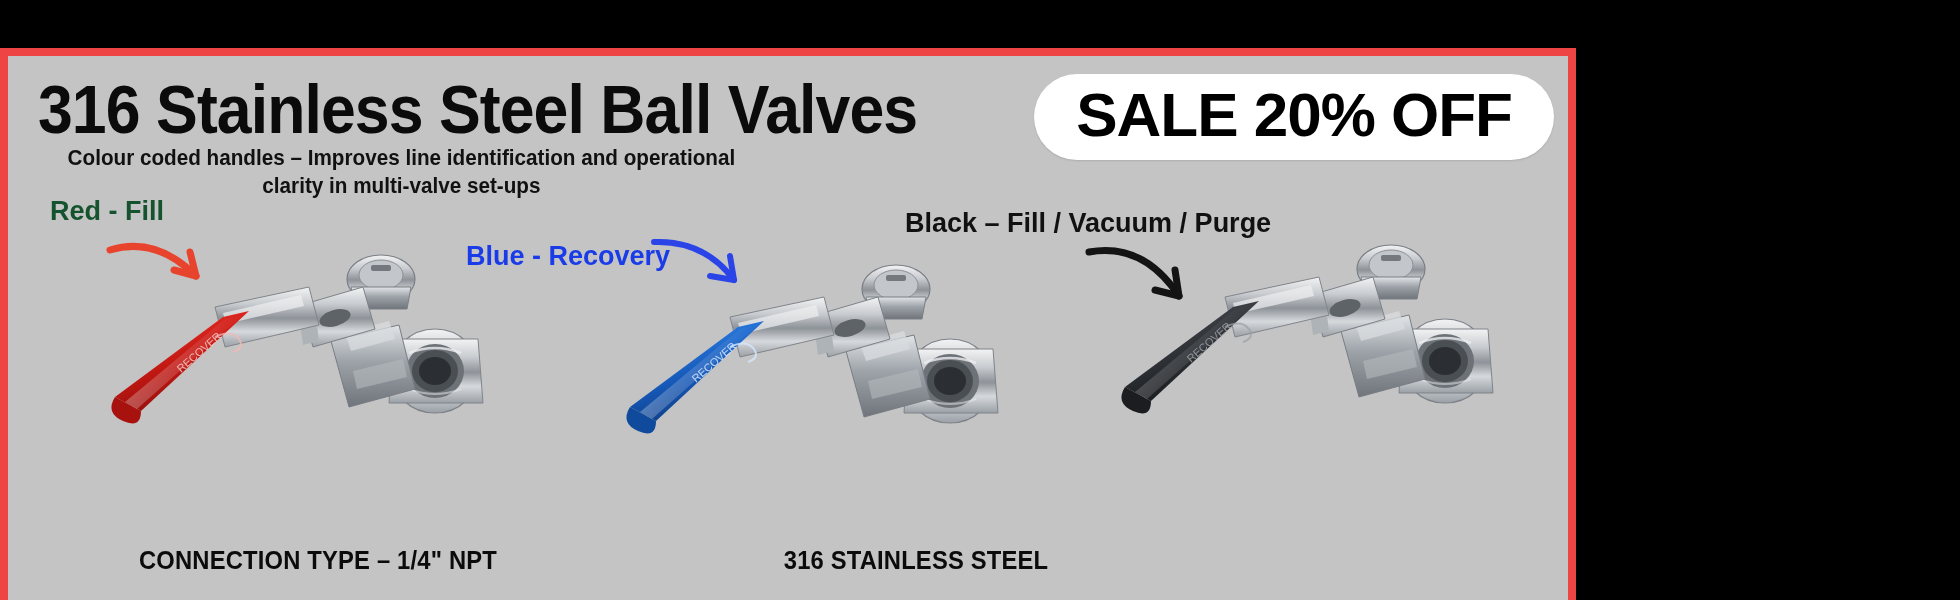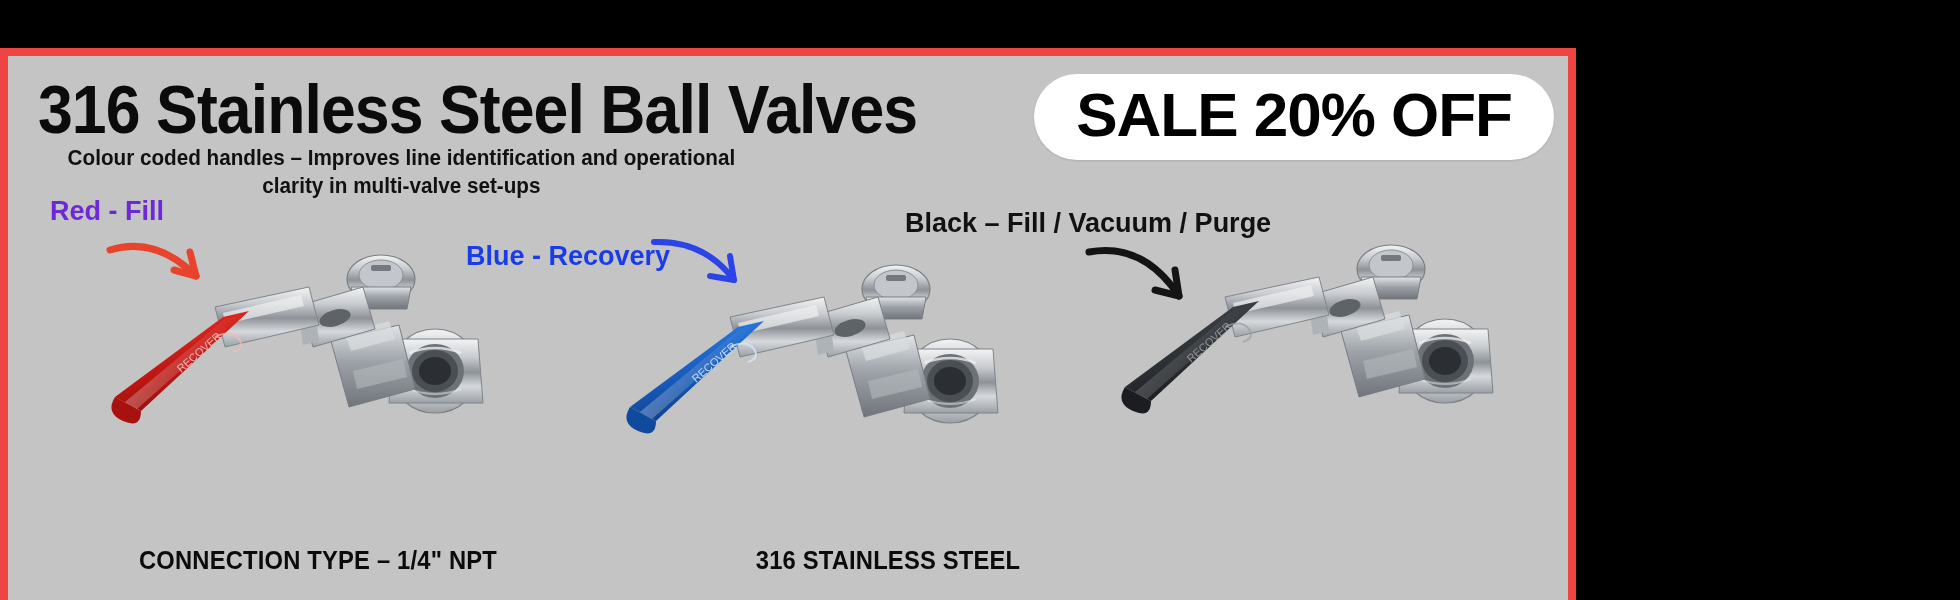--- a/index.html
+++ b/index.html
@@ -68,21 +68,21 @@
     white-space: nowrap;
     text-align: right;
   }
 
   
   .callout {
     position: absolute;
     font-weight: bold;
     white-space: nowrap;
   }
-  .callout-red  { left: 42px;   top: 140px; font-size: 27px; color: #6d28d9; }
+  .callout-red  { left: 42px;   top: 140px; font-size: 27px; color: #14532d; }
   .callout-blue { left: 458px;  top: 185px; font-size: 27px; color: #1a3ce8; }
   .callout-black{ left: 897px;  top: 152px; font-size: 27px; color: #111; }
 
   .arrow-svg { position: absolute; overflow: visible; }
   .arrow-red   { left: 96px;  top: 172px; }
   .arrow-blue  { left: 640px; top: 178px; }
   .arrow-black { left: 1075px;top: 180px; }
 
   
   .valve {
@@ -106,21 +106,21 @@
     font-weight: bold;
     letter-spacing: 0.2px;
     transform: scaleX(0.95);
   }
   .caption .big {
     font-size: 36px;
     font-weight: bold;
     letter-spacing: -0.2px;
   }
   .cap-1 { left: 30px;   top: 490px; width: 560px; }
-  .cap-2 { left: 600px;  top: 490px; width: 560px; }
+  .cap-2 { left: 628px;  top: 490px; width: 560px; }
   .cap-3 { left: 1180px; top: 488px; width: 660px; }
   .cap-3 .big   { font-size: 36px; }
   .cap-3 .small { font-size: 29px; }
 </style>
 </head>
 <body>
 
 <div class="banner">
 
   <div class="title">316 Stainless Steel Ball Valves</div>

